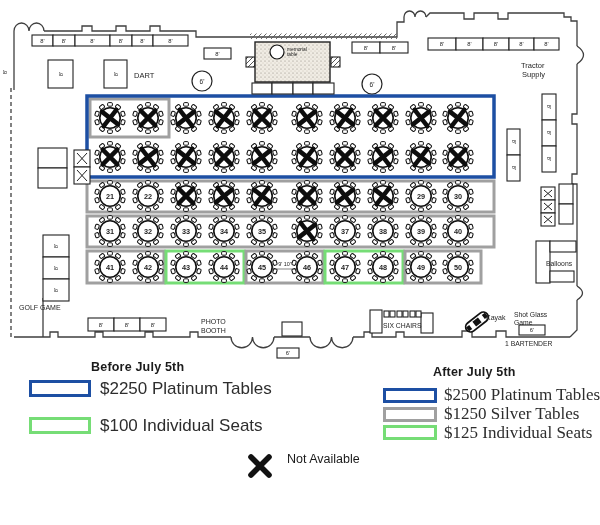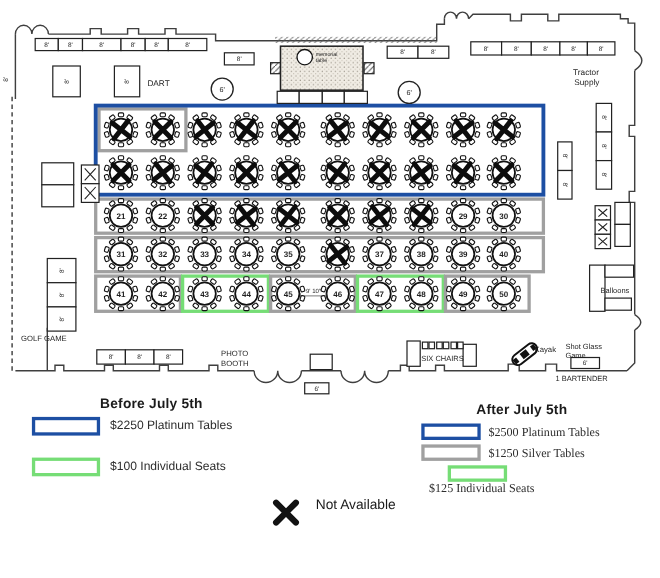--- a/index.html
+++ b/index.html
@@ -6,21 +6,21 @@
   .canvas{position:relative;width:600px;height:525px;background:#ffffff;
           font-family:"Liberation Sans",sans-serif;overflow:hidden;}
   .canvas svg.plan{position:absolute;left:0;top:0;}
   svg text{font-family:"Liberation Sans",sans-serif;fill:#1f1f1f;}
   .legend{position:absolute;}
   .lg-title{position:absolute;font-weight:bold;font-size:12.5px;color:#1b1b1b;letter-spacing:.2px;white-space:nowrap;}
   .lg-row{position:absolute;display:flex;align-items:center;}
   .sw{display:inline-block;background:#fff;box-sizing:border-box;}
   .legend-before .sw{width:62px;height:17px;border:3.5px solid #888;}
   .legend-after  .sw{width:54px;height:15px;border:3px solid #888;}
-  .lg-label{font-size:11px;color:#2d2d2d;white-space:nowrap;}
+  .lg-label{font-size:17px;color:#2d2d2d;white-space:nowrap;}
   .legend-before .lg-label{margin-left:9px;}
   .legend-after  .lg-label{margin-left:7px;font-family:Liberation Serif, serif;}
   .na{position:absolute;display:flex;align-items:flex-start;}
   .na-label{font-size:12.5px;color:#1a1a1a;margin-left:13px;}
 </style>
 </head>
 <body>
 
 <div class="canvas">
 
@@ -908,21 +908,21 @@
   <div class="legend legend-after" style="left:383px;top:363px;width:215px;height:85px;">
     <div class="lg-title" style="left:50px;top:2px;">After July 5th</div>
     <div class="lg-row" style="left:0;top:22px;">
       <span class="sw" style="border-color: rgb(29, 79, 163);"></span>
       <span class="lg-label">$2500 Platinum Tables</span>
     </div>
     <div class="lg-row" style="left:0;top:41px;">
       <span class="sw" style="border-color: rgb(160, 160, 160);"></span>
       <span class="lg-label">$1250 Silver Tables</span>
     </div>
-    <div class="lg-row" style="left:0;top:59.5px;flex-direction:column;">
+    <div class="lg-row" style="left:0;top:59.5px;">
       <span class="sw" style="border-color: rgb(118, 221, 118);"></span>
       <span class="lg-label">$125 Individual Seats</span>
     </div>
   </div>
 
   <div class="na" style="left:246px;top:452px;">
     <svg width="28" height="28" viewBox="0 0 28 28">
       <path d="M5 5 L23 23 M23 5 L5 23" stroke="#121212" stroke-width="5.6" stroke-linecap="round" fill="none"></path>
     </svg>
     <span class="na-label">Not Available</span>

